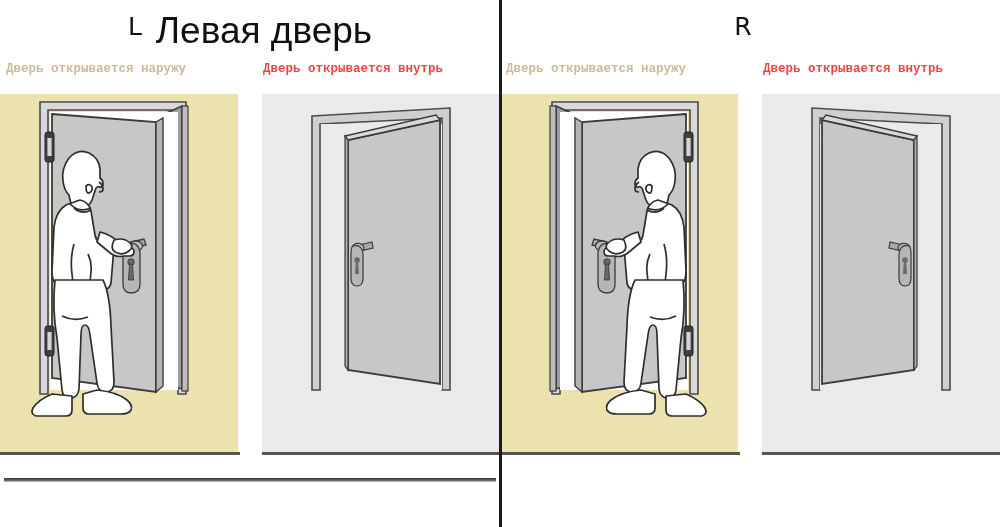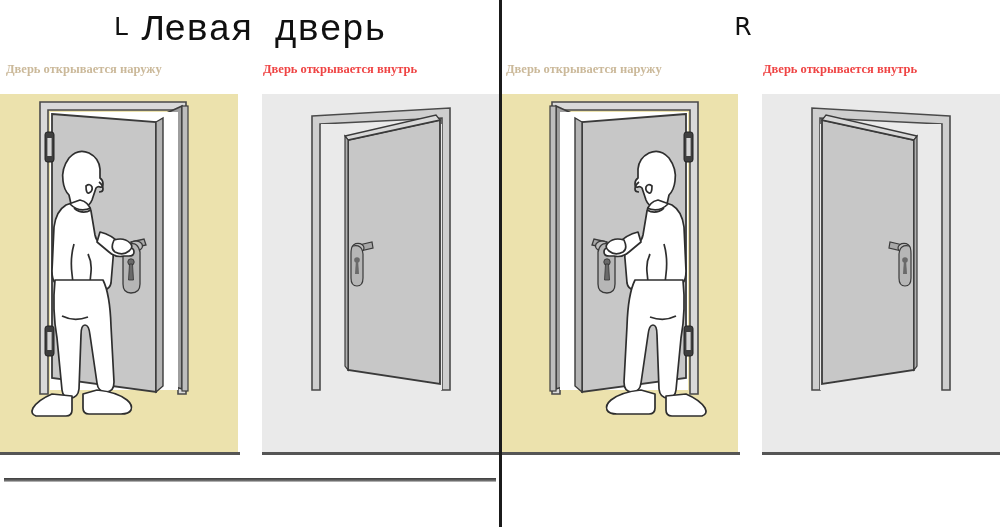--- a/index.html
+++ b/index.html
@@ -29,28 +29,28 @@
     display:flex;align-items:center;justify-content:center;
   }
   .side-letter{
     font-size:25px;color:#111;font-weight:400;line-height:1;
     margin-right:14px;margin-top:-8px;
     font-family:"DejaVu Sans",sans-serif;
   }
   .title-text{
     font-size:37px;color:#101010;font-weight:400;letter-spacing:0px;
     line-height:1;
-    font-family:Liberation Mono, monospace;
+    font-family:Liberation Sans, sans-serif;
   }
 
   
   .caption{
     position:absolute;top:62px;font-size:12.5px;color:#cbb99a;
     white-space:nowrap;font-weight:700;
-    font-family:Liberation Serif, serif;
+    font-family:Liberation Mono, monospace;
   }
   .caption.outer{left:6px;}
   .caption.inner{left:263px;color:#ef4444;}
 
   
   .panel{position:absolute;top:94px;height:358px;overflow:hidden;}
   .panel.outer{left:0;width:238px;background:#ece2ad;}
   .panel.inner{left:262px;width:238px;background:#eaeaea;}
   .half.right .panel.outer{left:0;width:238px;background:#ece2ad;}
   .half.right .panel.inner{left:262px;width:238px;background:#eaeaea;}

